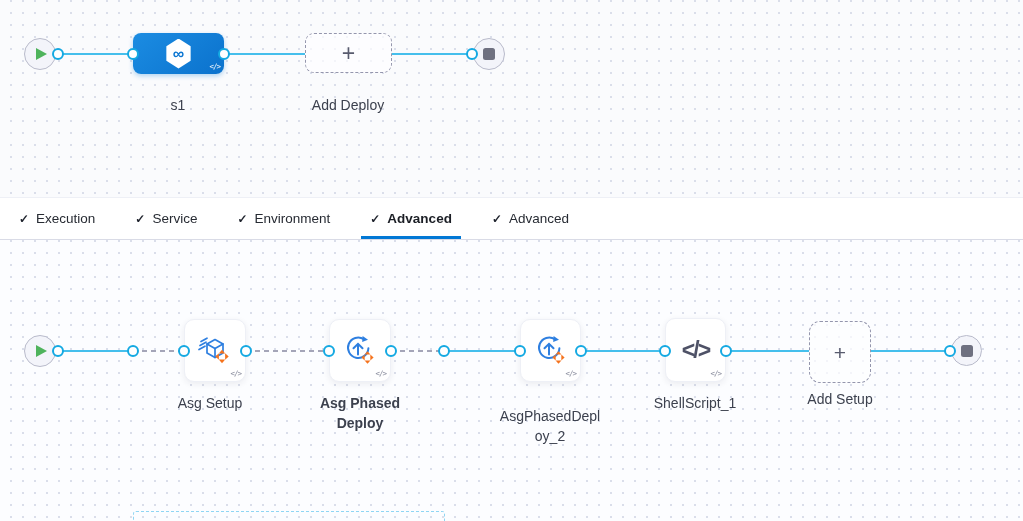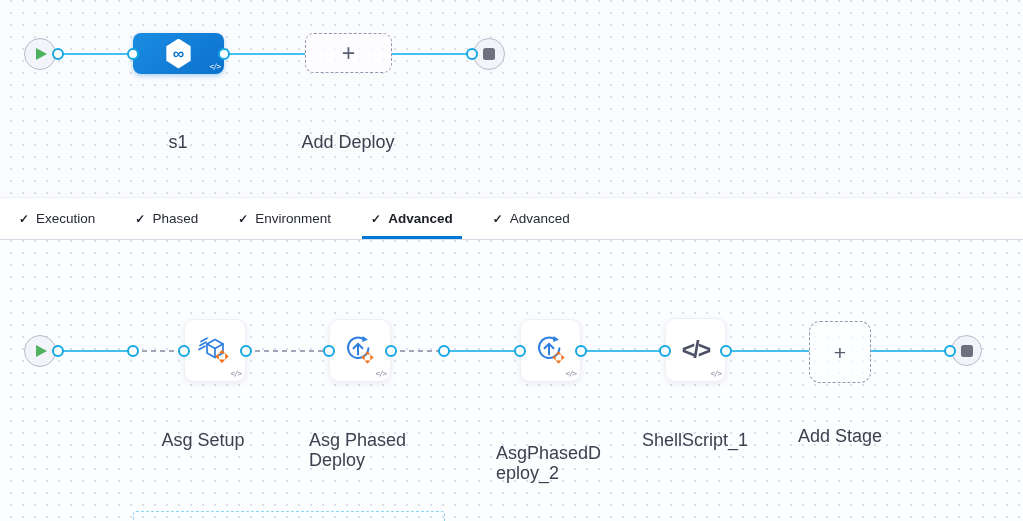--- a/index.html
+++ b/index.html
@@ -37,23 +37,23 @@
   .add-box{position:absolute;box-sizing:border-box;border:1.6px dashed #9496ad;border-radius:9px;
     background:rgba(253,253,255,.7);display:flex;align-items:center;justify-content:center;
     color:#585b6e;z-index:2;cursor:pointer;}
   .add-box .plus{font-size:23px;font-weight:400;line-height:1;}
 
   .step-card{position:absolute;width:62px;height:63px;box-sizing:border-box;background:#fff;
     border:1px solid #eef0f6;border-radius:10px;box-shadow:0 2px 6px rgba(40,41,61,.08);
     display:flex;align-items:center;justify-content:center;z-index:2;cursor:pointer;}
   .shell-glyph{font-weight:700;font-size:23px;letter-spacing:-2px;color:#4e5166;}
 
-  .nlabel{position:absolute;transform:translateX(-50%);font-size:18px;
-    line-height:20px;color:#3c414e;z-index:2;white-space:nowrap;margin-top:37px;}
-  .nlabel.wrap{white-space:normal;width:102px;}
+  .nlabel{position:absolute;transform:translateX(-50%);text-align:center;font-size:14px;
+    line-height:20px;color:#3c414e;z-index:2;white-space:nowrap;}
+  .nlabel.wrap{white-space:normal;width:102px;font-weight:bold;}
   .nlabel.breakall{white-space:normal;width:108px;word-break:break-all;}
 
   
   .group-box{position:absolute;left:133px;top:271px;width:312px;height:211px;box-sizing:border-box;
     border:1.5px dashed #8fd6f3;border-radius:3px;z-index:0;}
 
   
   .tabs{position:absolute;top:197px;left:0;right:0;height:43px;box-sizing:border-box;background:#fff;
     border-top:1px solid #eef0f6;border-bottom:1px solid #d9dbe6;display:flex;align-items:stretch;
     padding-left:10px;z-index:5;}
@@ -102,21 +102,21 @@
     </div>
   </section>
 
   <nav class="tabs">
     <div class="tab">
       <span class="check">✓</span>
       <span>Execution</span>
     </div>
     <div class="tab">
       <span class="check">✓</span>
-      <span>Phased</span>
+      <span>Service</span>
     </div>
     <div class="tab">
       <span class="check">✓</span>
       <span>Environment</span>
     </div>
     <div class="tab active">
       <span class="check">✓</span>
       <span>Advanced</span>
     </div>
     <div class="tab">
@@ -156,21 +156,21 @@
           <path d="M25 16.8 L21.8 20.4 L28.2 20.4 Z"></path>
           <path d="M25 30.2 L21.8 26.6 L28.2 26.6 Z"></path>
           <path d="M18.3 23.5 L21.9 20.3 L21.9 26.7 Z"></path>
           <path d="M31.7 23.5 L28.1 20.3 L28.1 26.7 Z"></path>
         </g>
       </svg>
       <span class="badge">&lt;/&gt;</span>
     </div>
     <div class="port" style="left:184px;top:111px"></div>
     <div class="port" style="left:246px;top:111px"></div>
-    <div class="nlabel" style="left:203px;top:153px">Asg Setup</div>
+    <div class="nlabel" style="left:210px;top:153px">Asg Setup</div>
 
     <div class="step-card" style="left:329px;top:79px">
       <svg width="36" height="36" viewBox="0 0 36 36">
         <g stroke="#2e7fe0" stroke-width="2" fill="none" stroke-linecap="round">
           <path d="M21.8 6.2 A10.2 10.2 0 1 0 26.4 15.2"></path>
           <path d="M16 21.5 V11.5"></path>
           <path d="M11.5 15.3 L16 10.8 L20.5 15.3"></path>
         </g>
         <path fill="#2e7fe0" d="M20.6 3 L26 6.8 L20.2 9 Z"></path>
         <g fill="#f5731d">
@@ -213,21 +213,21 @@
       <span class="shell-glyph">&lt;/&gt;</span>
       <span class="badge">&lt;/&gt;</span>
     </div>
     <div class="port" style="left:665px;top:111px"></div>
     <div class="port" style="left:726px;top:111px"></div>
     <div class="nlabel" style="left:695px;top:153px">ShellScript_1</div>
 
     <div class="add-box" style="left:809px;top:81px;width:62px;height:62px;border-radius:11px">
       <span class="plus" style="font-size:21px">+</span>
     </div>
-    <div class="nlabel" style="left:840px;top:149px">Add Stage</div>
+    <div class="nlabel" style="left:840px;top:149px">Add Setup</div>
 
     <div class="port" style="left:950px;top:111px"></div>
     <div class="round-node" style="left:951px;top:95px;width:31px;height:31px">
       <span class="stop-sq"></span>
     </div>
   </section>
 
 </div>
 
 </body></html>

